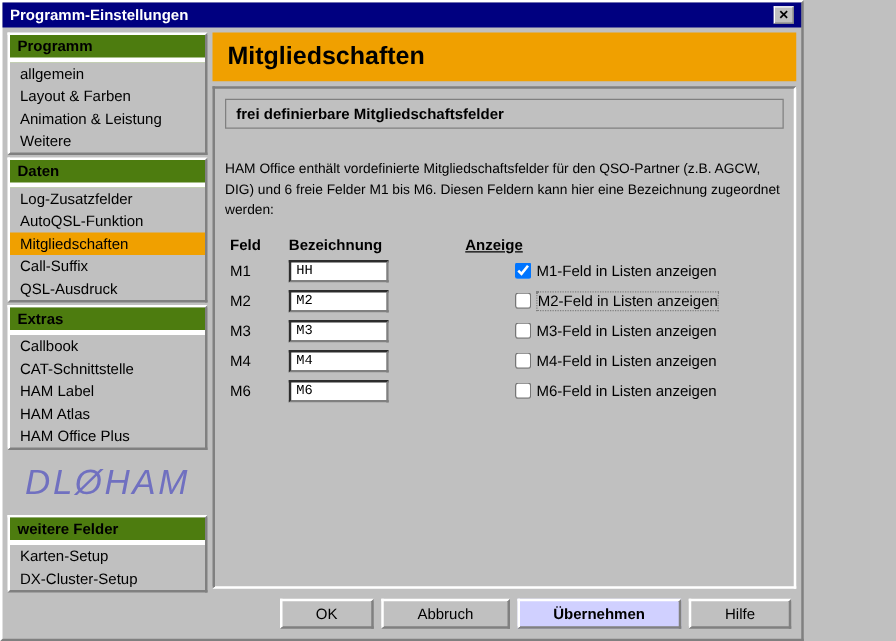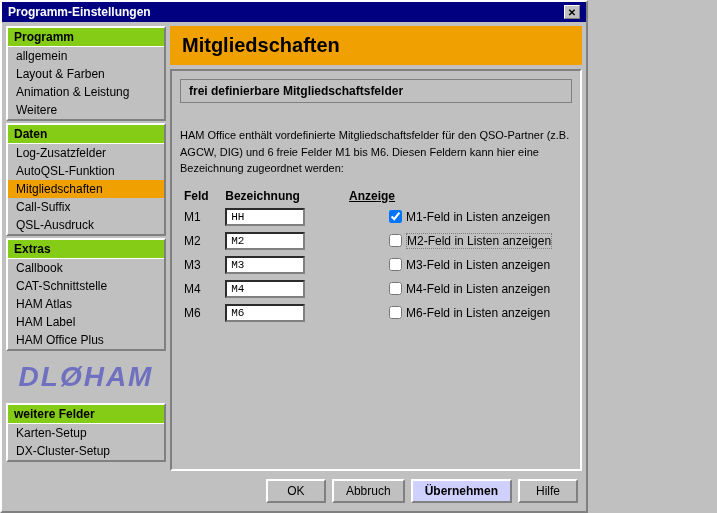--- a/index.html
+++ b/index.html
@@ -5,21 +5,21 @@
     * { box-sizing: border-box; margin: 0; padding: 0; }
     body {
       font-family: 'Arial', sans-serif;
       font-size: 12px;
       background: #c0c0c0;
       width: 717px;
       height: 513px;
       overflow: hidden;
     }
     .window {
-      width: 588px;
+      width: 643px;
       height: 513px;
       border: 2px solid #808080;
       border-top-color: #ffffff;
       border-left-color: #ffffff;
       background: #c0c0c0;
       display: flex;
       flex-direction: column;
     }
     .title-bar {
       background: #000080;
@@ -56,41 +56,41 @@
     }
     
     .sidebar {
       width: 160px;
       flex-shrink: 0;
       display: flex;
       flex-direction: column;
       gap: 2px;
     }
     .sidebar-section-header {
-      background: #84cc16;
+      background: #4d7c0f;
       font-weight: bold;
       padding: 2px 6px;
       font-size: 12px;
-      border-bottom: 1px solid #ffffff;
+      border-bottom: 4px solid #ffffff;
     }
     .sidebar-item {
       padding: 2px 8px;
       cursor: pointer;
       white-space: nowrap;
       overflow: hidden;
     }
     .sidebar-item.active {
       background: #f0a000;
       color: black;
     }
     .sidebar-logo {
       padding: 8px 4px;
       text-align: center;
       font-size: 28px;
-      font-weight: bold;
+      font-weight: normal;
       color: #7070c0;
       font-style: italic;
       letter-spacing: 2px;
     }
     
     .right-panel {
       flex: 1;
       display: flex;
       flex-direction: column;
       gap: 4px;
@@ -163,21 +163,21 @@
     }
     
     .bottom-bar {
       display: flex;
       justify-content: flex-end;
       gap: 6px;
       padding: 4px;
       flex-shrink: 0;
     }
     .btn {
-      padding: 3px 12px;
+      padding: 3px 27px;
       background: #c0c0c0;
       border: 2px solid #808080;
       border-top-color: #ffffff;
       border-left-color: #ffffff;
       cursor: pointer;
       font-size: 12px;
       min-width: 60px;
       text-align: center;
     }
     .btn-highlight {
@@ -227,22 +227,22 @@
         <div class="sidebar-item">AutoQSL-Funktion</div>
         <div class="sidebar-item active">Mitgliedschaften</div>
         <div class="sidebar-item">Call-Suffix</div>
         <div class="sidebar-item">QSL-Ausdruck</div>
       </div>
 
       <div class="raised-border">
         <div class="sidebar-section-header">Extras</div>
         <div class="sidebar-item">Callbook</div>
         <div class="sidebar-item">CAT-Schnittstelle</div>
+        <div class="sidebar-item">HAM Label</div>
         <div class="sidebar-item">HAM Atlas</div>
-        <div class="sidebar-item">HAM Label</div>
         <div class="sidebar-item">HAM Office Plus</div>
       </div>
 
       <div class="sidebar-logo">DLØHAM</div>
 
       <div class="raised-border">
         <div class="sidebar-section-header">weitere Felder</div>
         <div class="sidebar-item">Karten-Setup</div>
         <div class="sidebar-item">DX-Cluster-Setup</div>
       </div>

